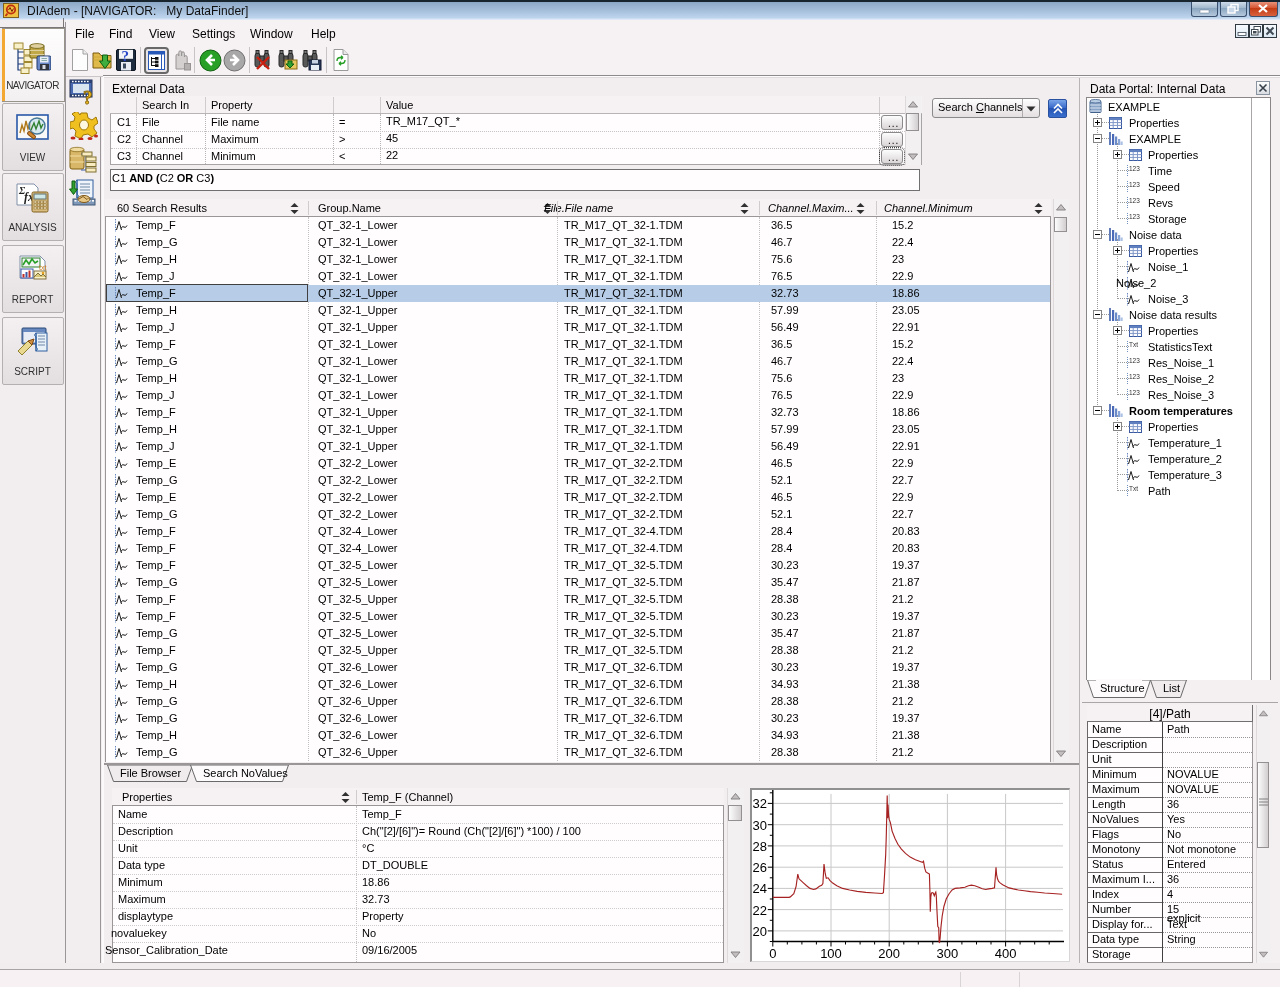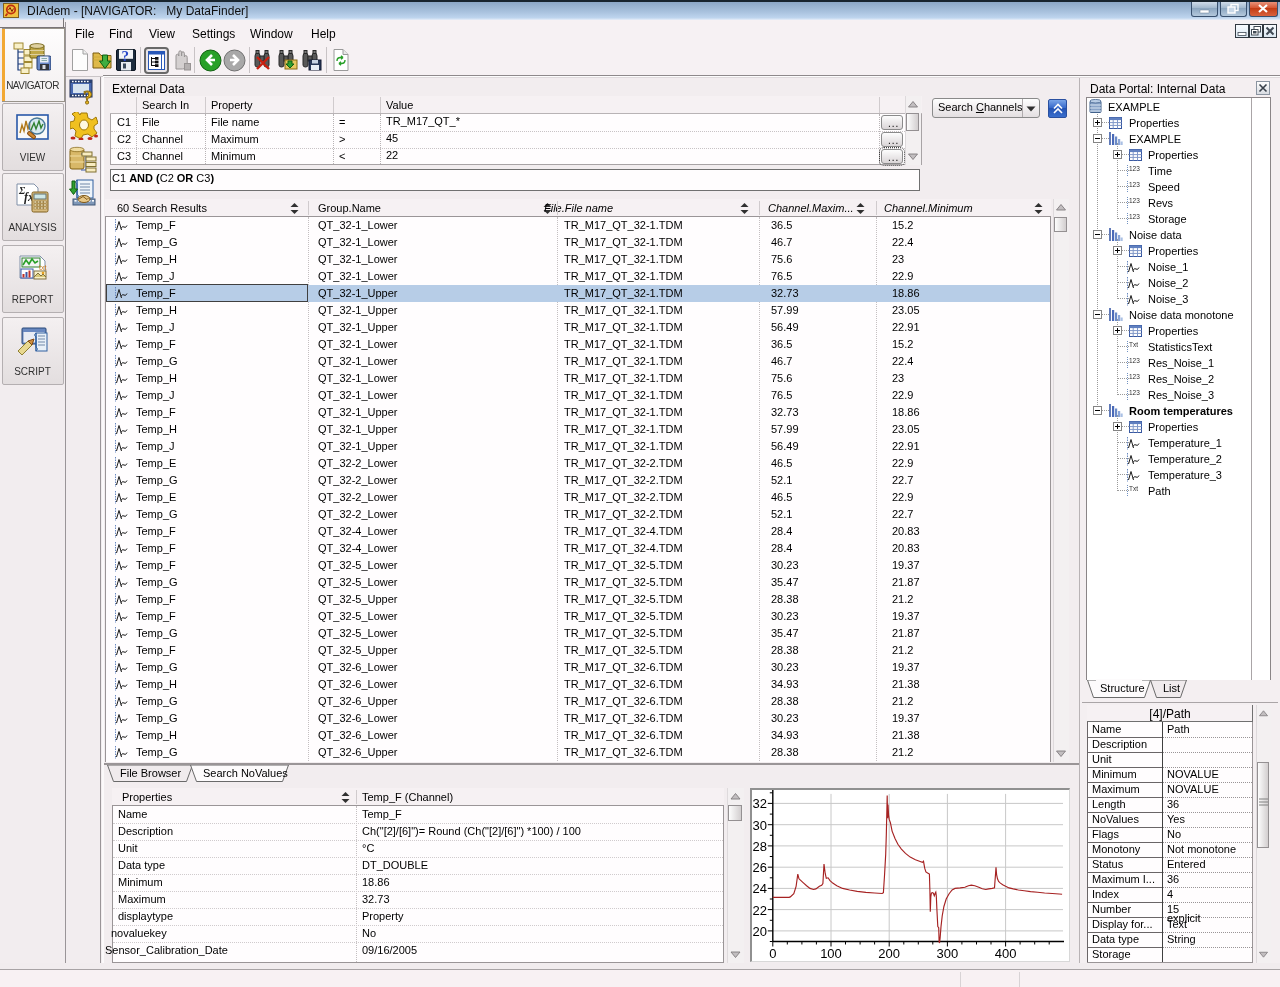--- a/index.html
+++ b/index.html
@@ -932,40 +932,40 @@
 <svg class="ab" style="left:1126px;top:260px;width:14px;height:15px;" viewBox="0 0 14 15">
 <line x1="1.5" y1="1" x2="1.5" y2="14" stroke="#6888c0" stroke-width="1" stroke-dasharray="1.5,1"></line>
 <path d="M2.5 12 L5 3.5 L7.5 12 M7 10.5 Q8.5 7.5 10 9 Q11.5 10.5 13 7.5" stroke="#1a1a1a" stroke-width="1" fill="none"></path>
 </svg>
 <div class="txt" style="left:1148px;top:261px;">Noise_1</div>
 <div class="ab" style="left:1118px;top:282px;width:11px;height:1px;border-top:1px dotted #9a9a9a;"></div>
 <svg class="ab" style="left:1126px;top:276px;width:14px;height:15px;" viewBox="0 0 14 15">
 <line x1="1.5" y1="1" x2="1.5" y2="14" stroke="#6888c0" stroke-width="1" stroke-dasharray="1.5,1"></line>
 <path d="M2.5 12 L5 3.5 L7.5 12 M7 10.5 Q8.5 7.5 10 9 Q11.5 10.5 13 7.5" stroke="#1a1a1a" stroke-width="1" fill="none"></path>
 </svg>
-<div class="txt" style="left:1148px;top:277px;">Noise_2</div>
+<div class="txt" style="left:1116px;top:277px;">Noise_2</div>
 <div class="ab" style="left:1118px;top:298px;width:11px;height:1px;border-top:1px dotted #9a9a9a;"></div>
 <svg class="ab" style="left:1126px;top:292px;width:14px;height:15px;" viewBox="0 0 14 15">
 <line x1="1.5" y1="1" x2="1.5" y2="14" stroke="#6888c0" stroke-width="1" stroke-dasharray="1.5,1"></line>
 <path d="M2.5 12 L5 3.5 L7.5 12 M7 10.5 Q8.5 7.5 10 9 Q11.5 10.5 13 7.5" stroke="#1a1a1a" stroke-width="1" fill="none"></path>
 </svg>
 <div class="txt" style="left:1148px;top:293px;">Noise_3</div>
 <div class="ab" style="left:1102px;top:314px;width:7px;height:1px;border-top:1px dotted #9a9a9a;"></div>
 <svg class="ab" style="left:1093px;top:310px;width:9px;height:9px;" viewBox="0 0 9 9">
 <rect x="0.5" y="0.5" width="8" height="8" fill="#fff" stroke="#848484"></rect>
 <line x1="2" y1="4.5" x2="7" y2="4.5" stroke="#000"></line>
 </svg>
 <svg class="ab" style="left:1109px;top:308px;width:15px;height:13px;" viewBox="0 0 15 13">
 <line x1="1" y1="0" x2="1" y2="13" stroke="#3a5aa8" stroke-width="1.6"></line>
 <rect x="3" y="2" width="2.2" height="11" fill="#4a6ab8"></rect>
 <rect x="6" y="4.5" width="2.2" height="8.5" fill="#6a8ac8"></rect>
 <rect x="9" y="7" width="2.2" height="6" fill="#8aa5d8"></rect>
 <rect x="11.5" y="9.5" width="2.2" height="3.5" fill="#aac0e4"></rect>
 </svg>
-<div class="txt" style="left:1129px;top:309px;">Noise data monotone</div>
+<div class="txt" style="left:1129px;top:309px;">Noise data results</div>
 <div class="ab" style="left:1122px;top:330px;width:7px;height:1px;border-top:1px dotted #9a9a9a;"></div>
 <svg class="ab" style="left:1113px;top:326px;width:9px;height:9px;" viewBox="0 0 9 9">
 <rect x="0.5" y="0.5" width="8" height="8" fill="#fff" stroke="#848484"></rect>
 <line x1="2" y1="4.5" x2="7" y2="4.5" stroke="#000"></line>
     <line x1="4.5" y1="2" x2="4.5" y2="7" stroke="#000"></line>
 </svg>
 <svg class="ab" style="left:1129px;top:325px;width:13px;height:12px;" viewBox="0 0 13 12">
 <rect x="0.5" y="0.5" width="12" height="11" fill="#fff" stroke="#3858a0"></rect>
 <rect x="0.5" y="0.5" width="12" height="2.6" fill="#6080c0"></rect>
 <line x1="0.5" y1="5.6" x2="12.5" y2="5.6" stroke="#8098c8"></line>

